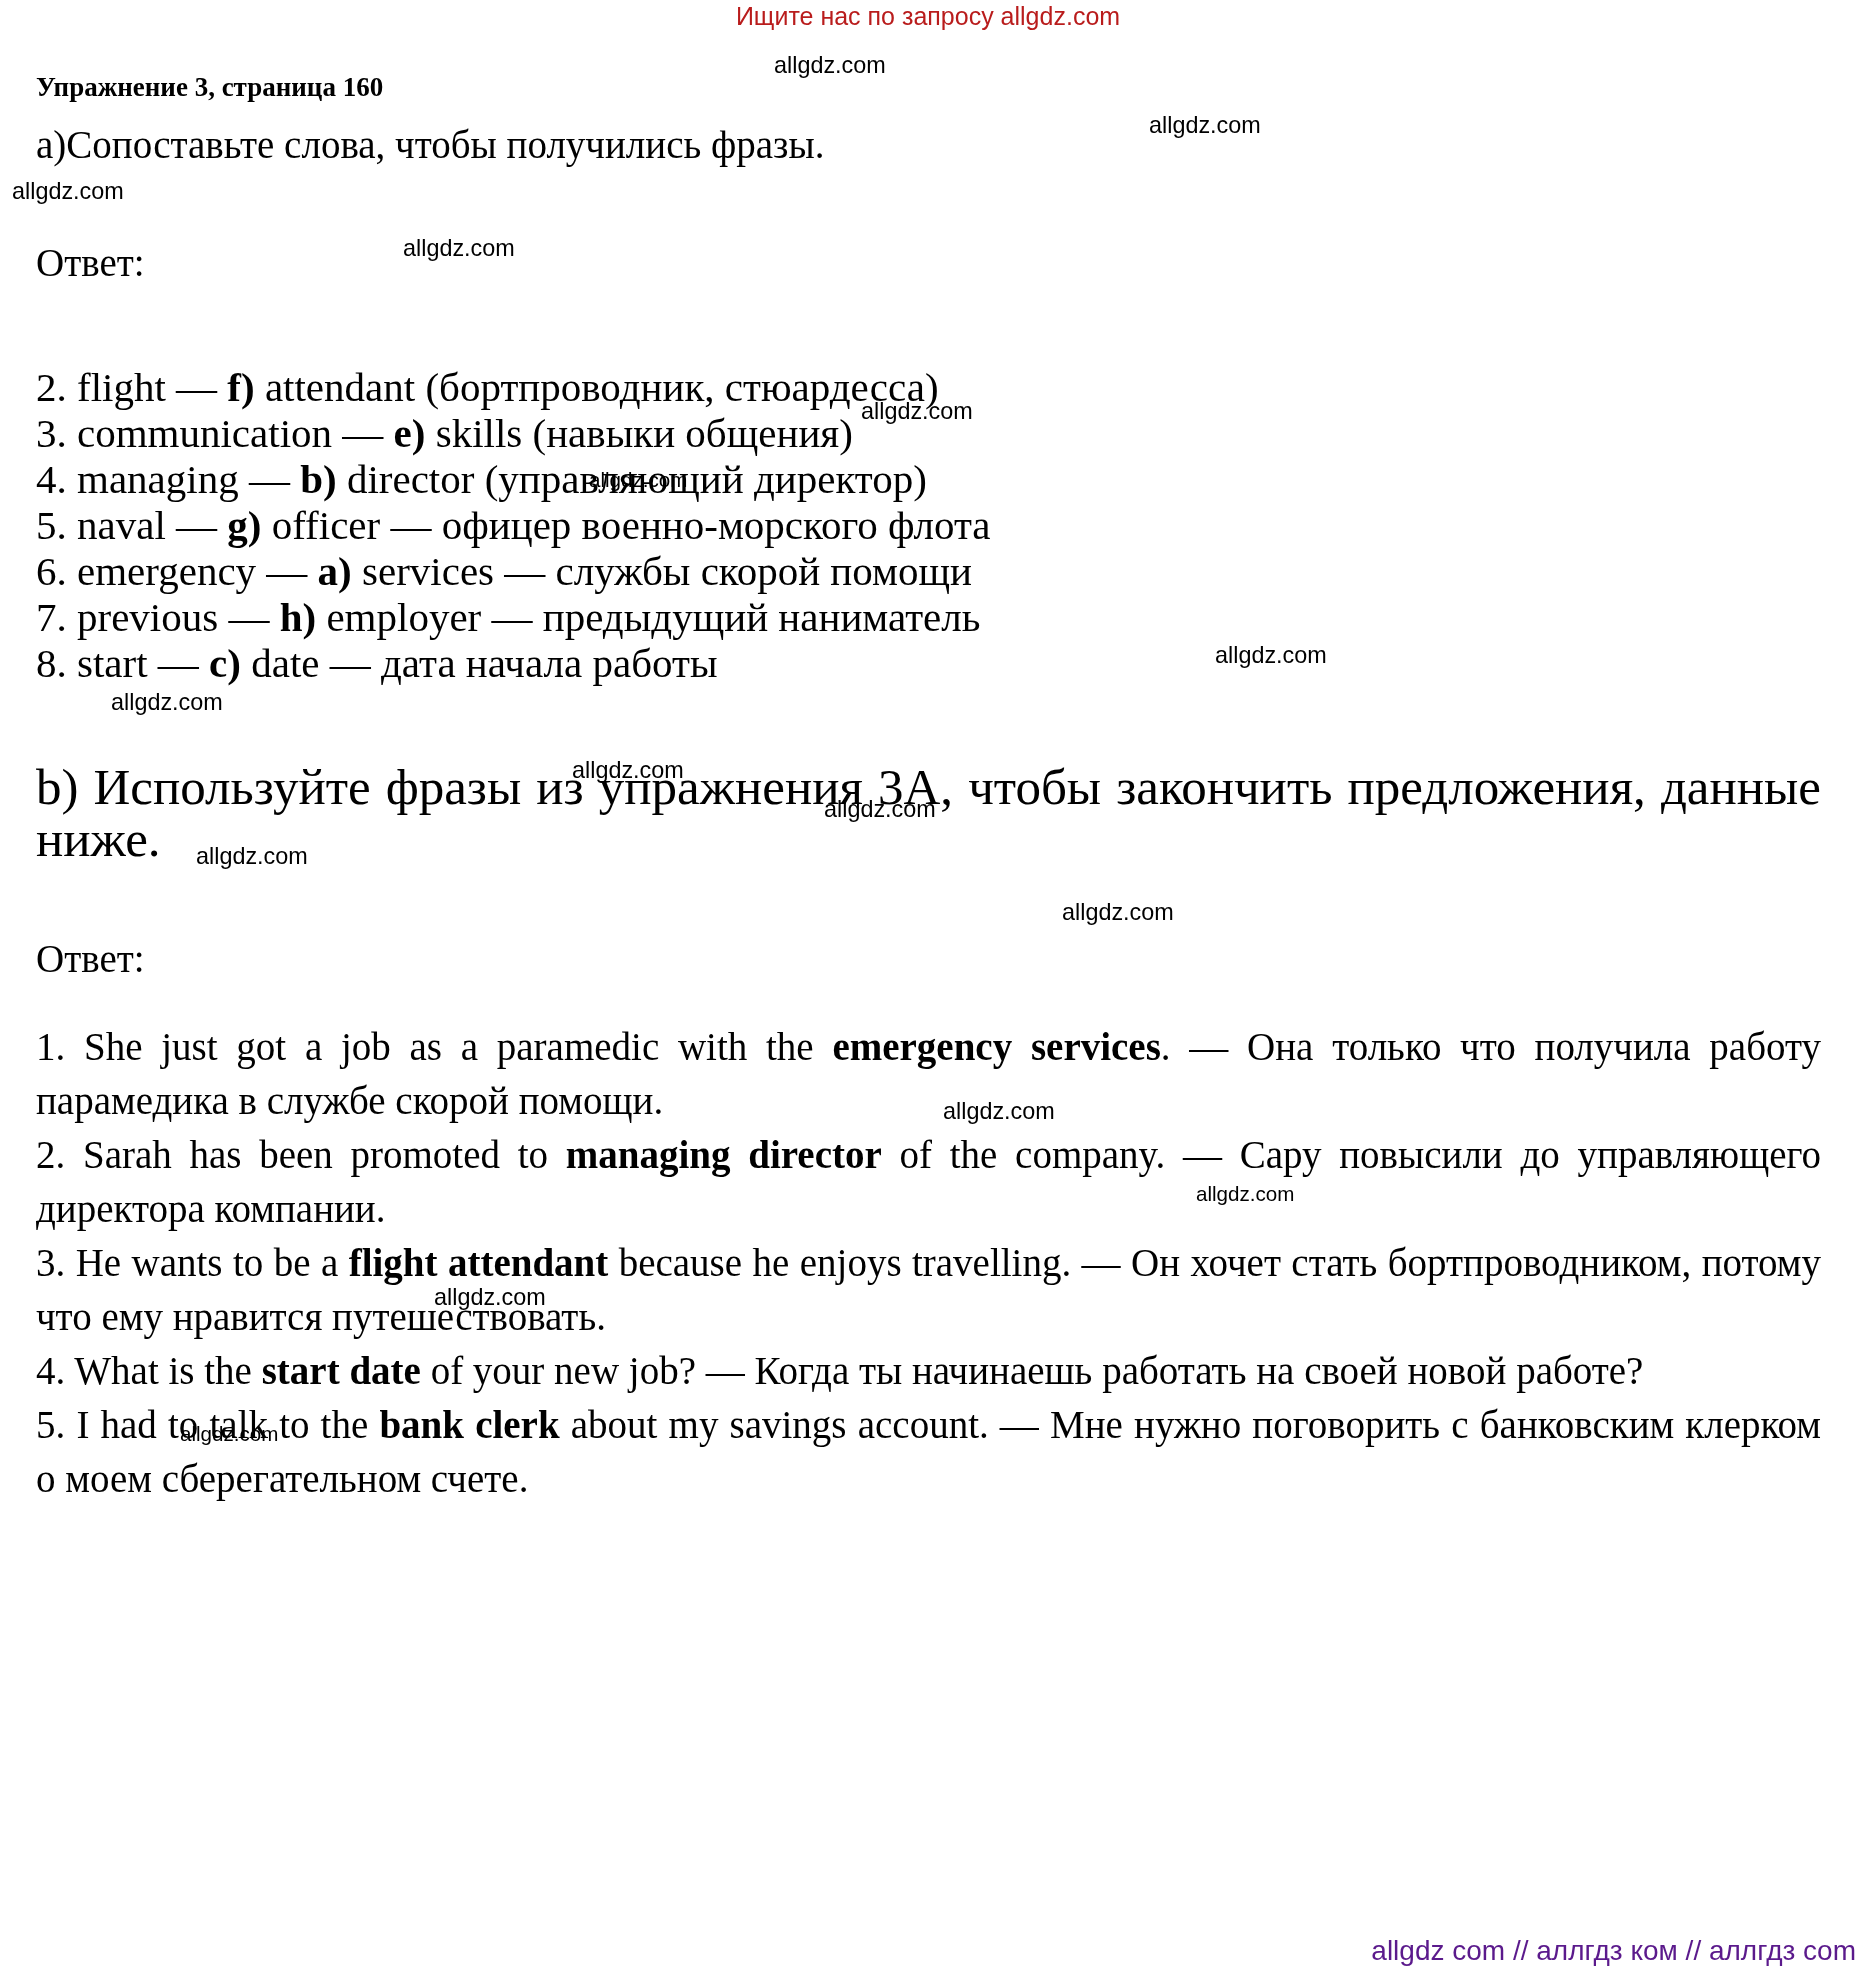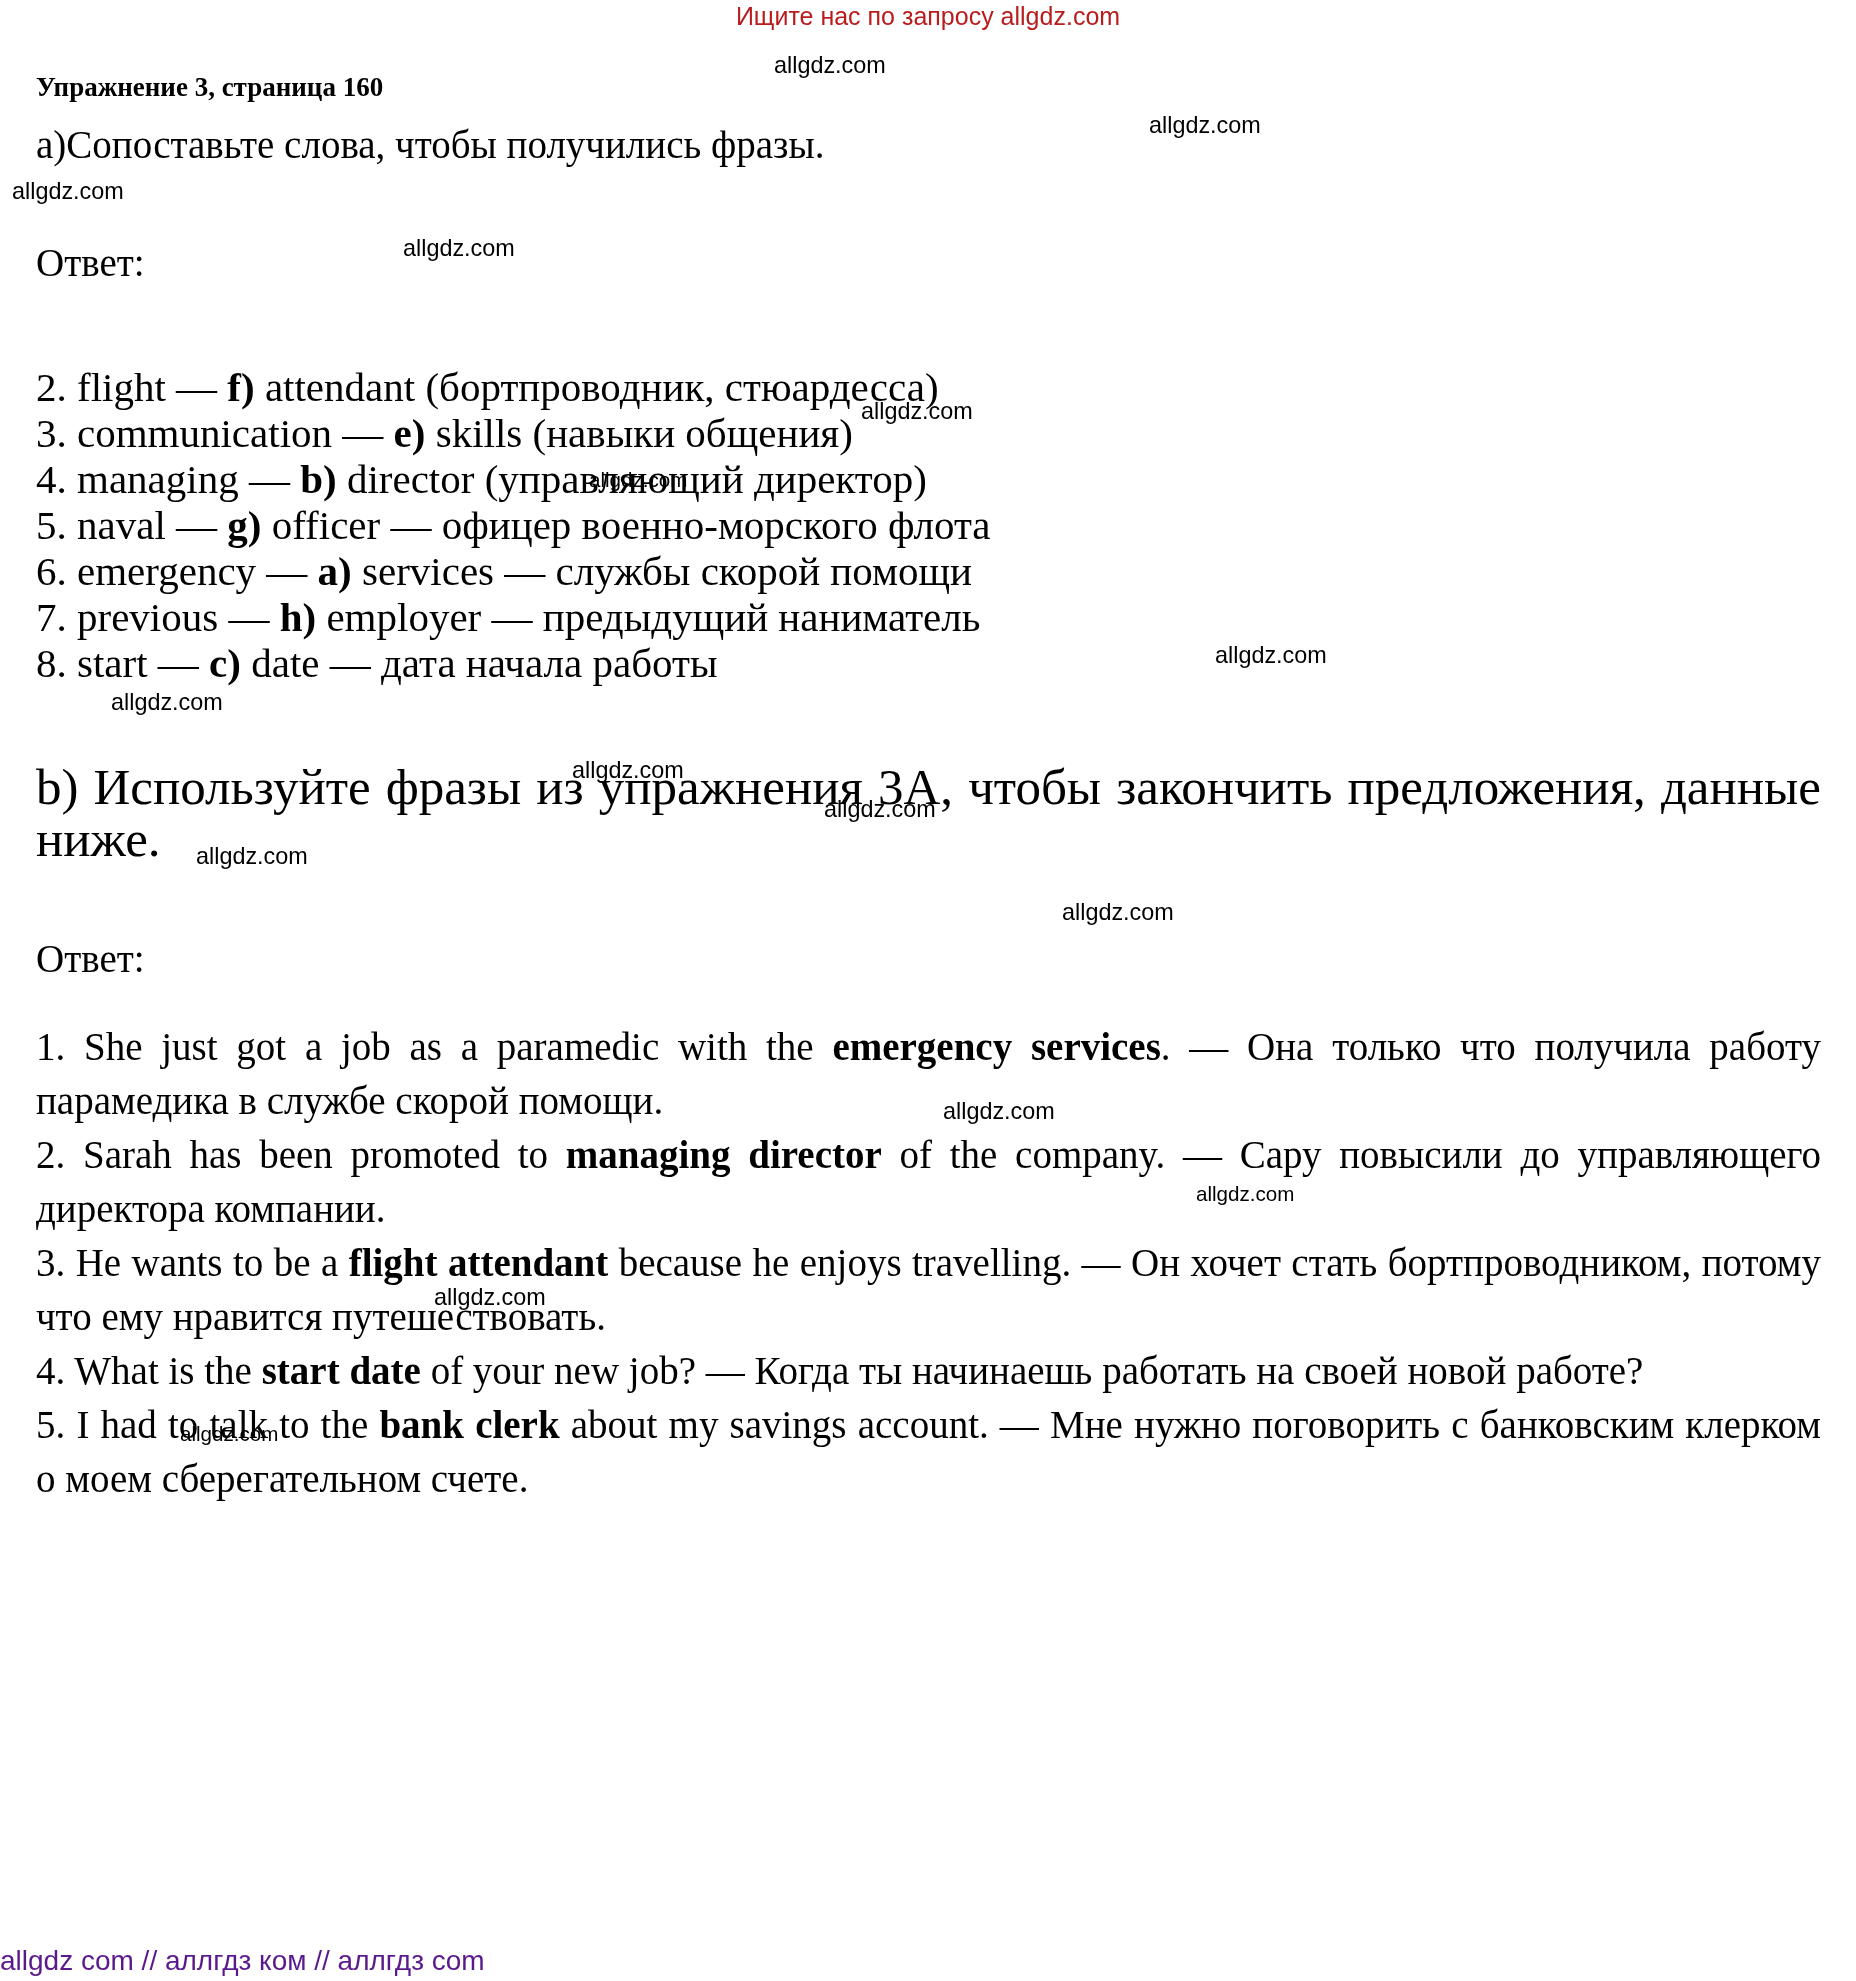--- a/index.html
+++ b/index.html
@@ -103,24 +103,24 @@
     padding: 0;
     text-align: justify;
     text-justify: inter-word;
     text-align-last: left;
   }
   .sent-list li b { font-weight: bold; }
 
   
   .footer {
     position: absolute;
-    bottom: 5px;
+    bottom: 15px;
     left: 0;
     width: 1856px;
-    text-align: left;
+    text-align: right;
     color: #5b1a8c;
     font-family: "Liberation Sans", sans-serif;
     font-size: 28px;
     white-space: nowrap;
   }
 </style>
 </head>
 <body>
 
 <div class="promo" style="color: #b91c1c;">Ищите нас по запросу allgdz.com</div>

